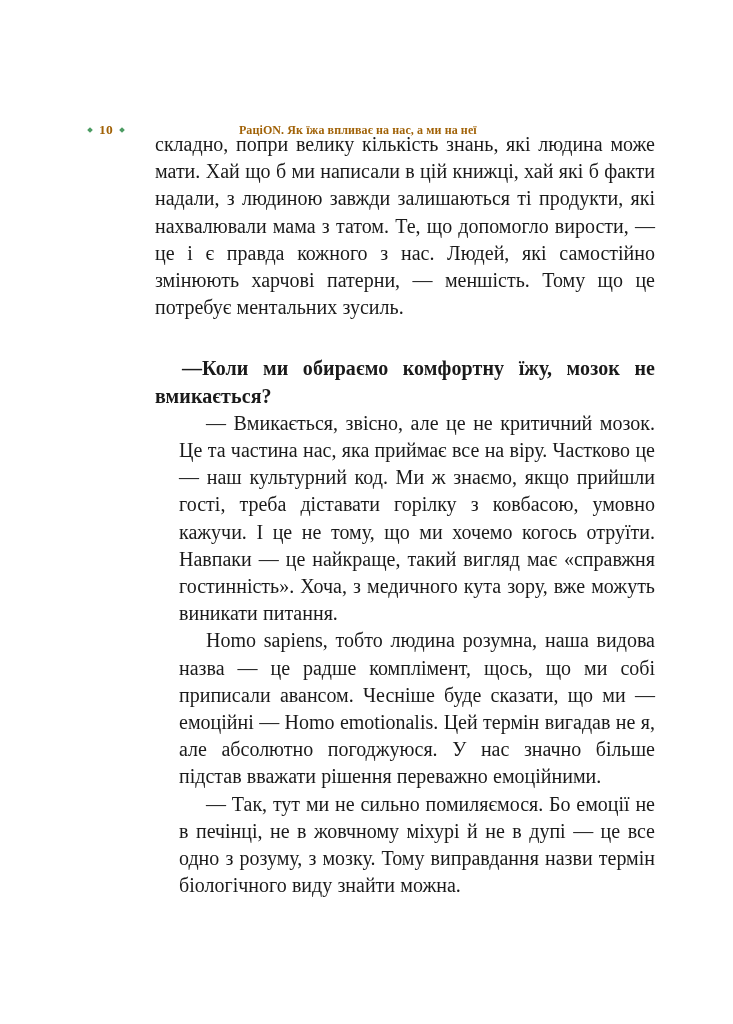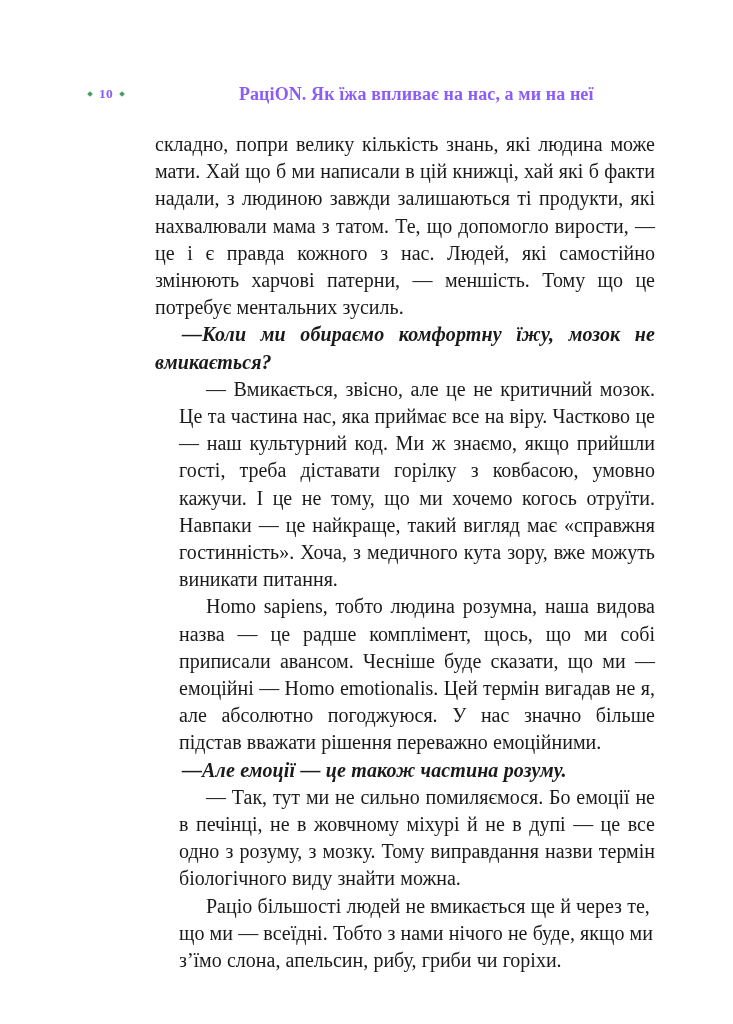--- a/index.html
+++ b/index.html
@@ -50,21 +50,21 @@
     transform: rotate(45deg);
     flex: 0 0 auto;
   }
   .folio-number {
     font-size: 13.5px;
     font-weight: 700;
     letter-spacing: 0.2px;
     line-height: 1;
   }
   .book-title {
-    font-size: 18px;
+    font-size: 12px;
     font-weight: 700;
     letter-spacing: 0.1px;
     line-height: 1;
     margin-left: 115px;
     white-space: nowrap;
   }
 
   
   .textblock {
     position: absolute;
@@ -81,57 +81,55 @@
     hyphens: manual;
     -webkit-hyphens: manual;
     word-spacing: 0.2px;
   }
   .para.indent {
     text-indent: 27px;
     margin-left: 24px;
   }
   .para.q {
     font-weight: 700;
-    font-style: italic;
     text-indent: 27px;
     letter-spacing: 0.1px;
+    margin-top: 34px;
   }
   .para.last-flush {
     text-align: left;
   }
   .it {
   }
 </style>
 </head>
 <body>
 
 <div class="page">
 
-  <div class="running-head" style="color: #8b5cf6;">
+  <div class="running-head" style="color: #a16207; margin-top: 36px;">
     <div class="folio-group">
       <span class="folio-bullet" style="background: rgb(76, 156, 99);"></span>
       <span class="folio-number">10</span>
       <span class="folio-bullet" style="background: rgb(76, 156, 99);"></span>
     </div>
     <div class="book-title">РаціON. Як їжа впливає на нас, а ми на неї</div>
   </div>
 
   <div class="textblock">
 
     <p class="para">складно, попри велику кількість знань, які людина може мати. Хай що б ми написали в цій книжці, хай які б факти надали, з людиною завжди залишаються ті продукти, які нахвалювали мама з татом. Те, що допомогло вирости, — це і є правда кожного з нас. Людей, які самостійно змінюють харчові патерни, — меншість. Тому що це потребує ментальних зусиль.</p>
 
     <p class="para q">—Коли ми обираємо комфортну їжу, мозок не вмикається?</p>
 
     <p class="para indent">— Вмикається, звісно, але це не критичний мозок. Це та частина нас, яка приймає все на віру. Частково це — наш культурний код. Ми ж знаємо, якщо прийшли гості, треба діставати горілку з ковбасою, умовно кажучи. І це не тому, що ми хочемо когось отруїти. Навпаки — це найкраще, такий вигляд має «справжня гостинність». Хоча, з медичного кута зору, вже можуть виникати питання.</p>
 
     <p class="para indent">
       <span class="it">Homo sapiens</span><span>, тобто людина розумна, наша видова назва — це радше комплімент, щось, що ми собі приписали авансом. Чесніше буде сказати, що ми — емоційні — </span><span class="it">Homo emotionalis</span><span>. Цей термін вигадав не я, але абсолютно погоджуюся. У нас значно більше підстав вважати рішення переважно емоційними.</span>
     </p>
 
-    <p class="para q">—Але емоції — це також частина розуму.</p>
 
     <p class="para indent">— Так, тут ми не сильно помиляємося. Бо емоції не в печінці, не в жовчному міхурі й не в дупі — це все одно з розуму, з мозку. Тому виправдання назви термін біологічного виду знайти можна.</p>
 
-    <p class="para indent last-flush">Раціо більшості людей не вмикається ще й через те, що ми — всеїдні. Тобто з нами нічого не буде, якщо ми з’їмо слона, апельсин, рибу, гриби чи горіхи.</p>
 
   </div>
 
 </div>
 
 </body></html>

